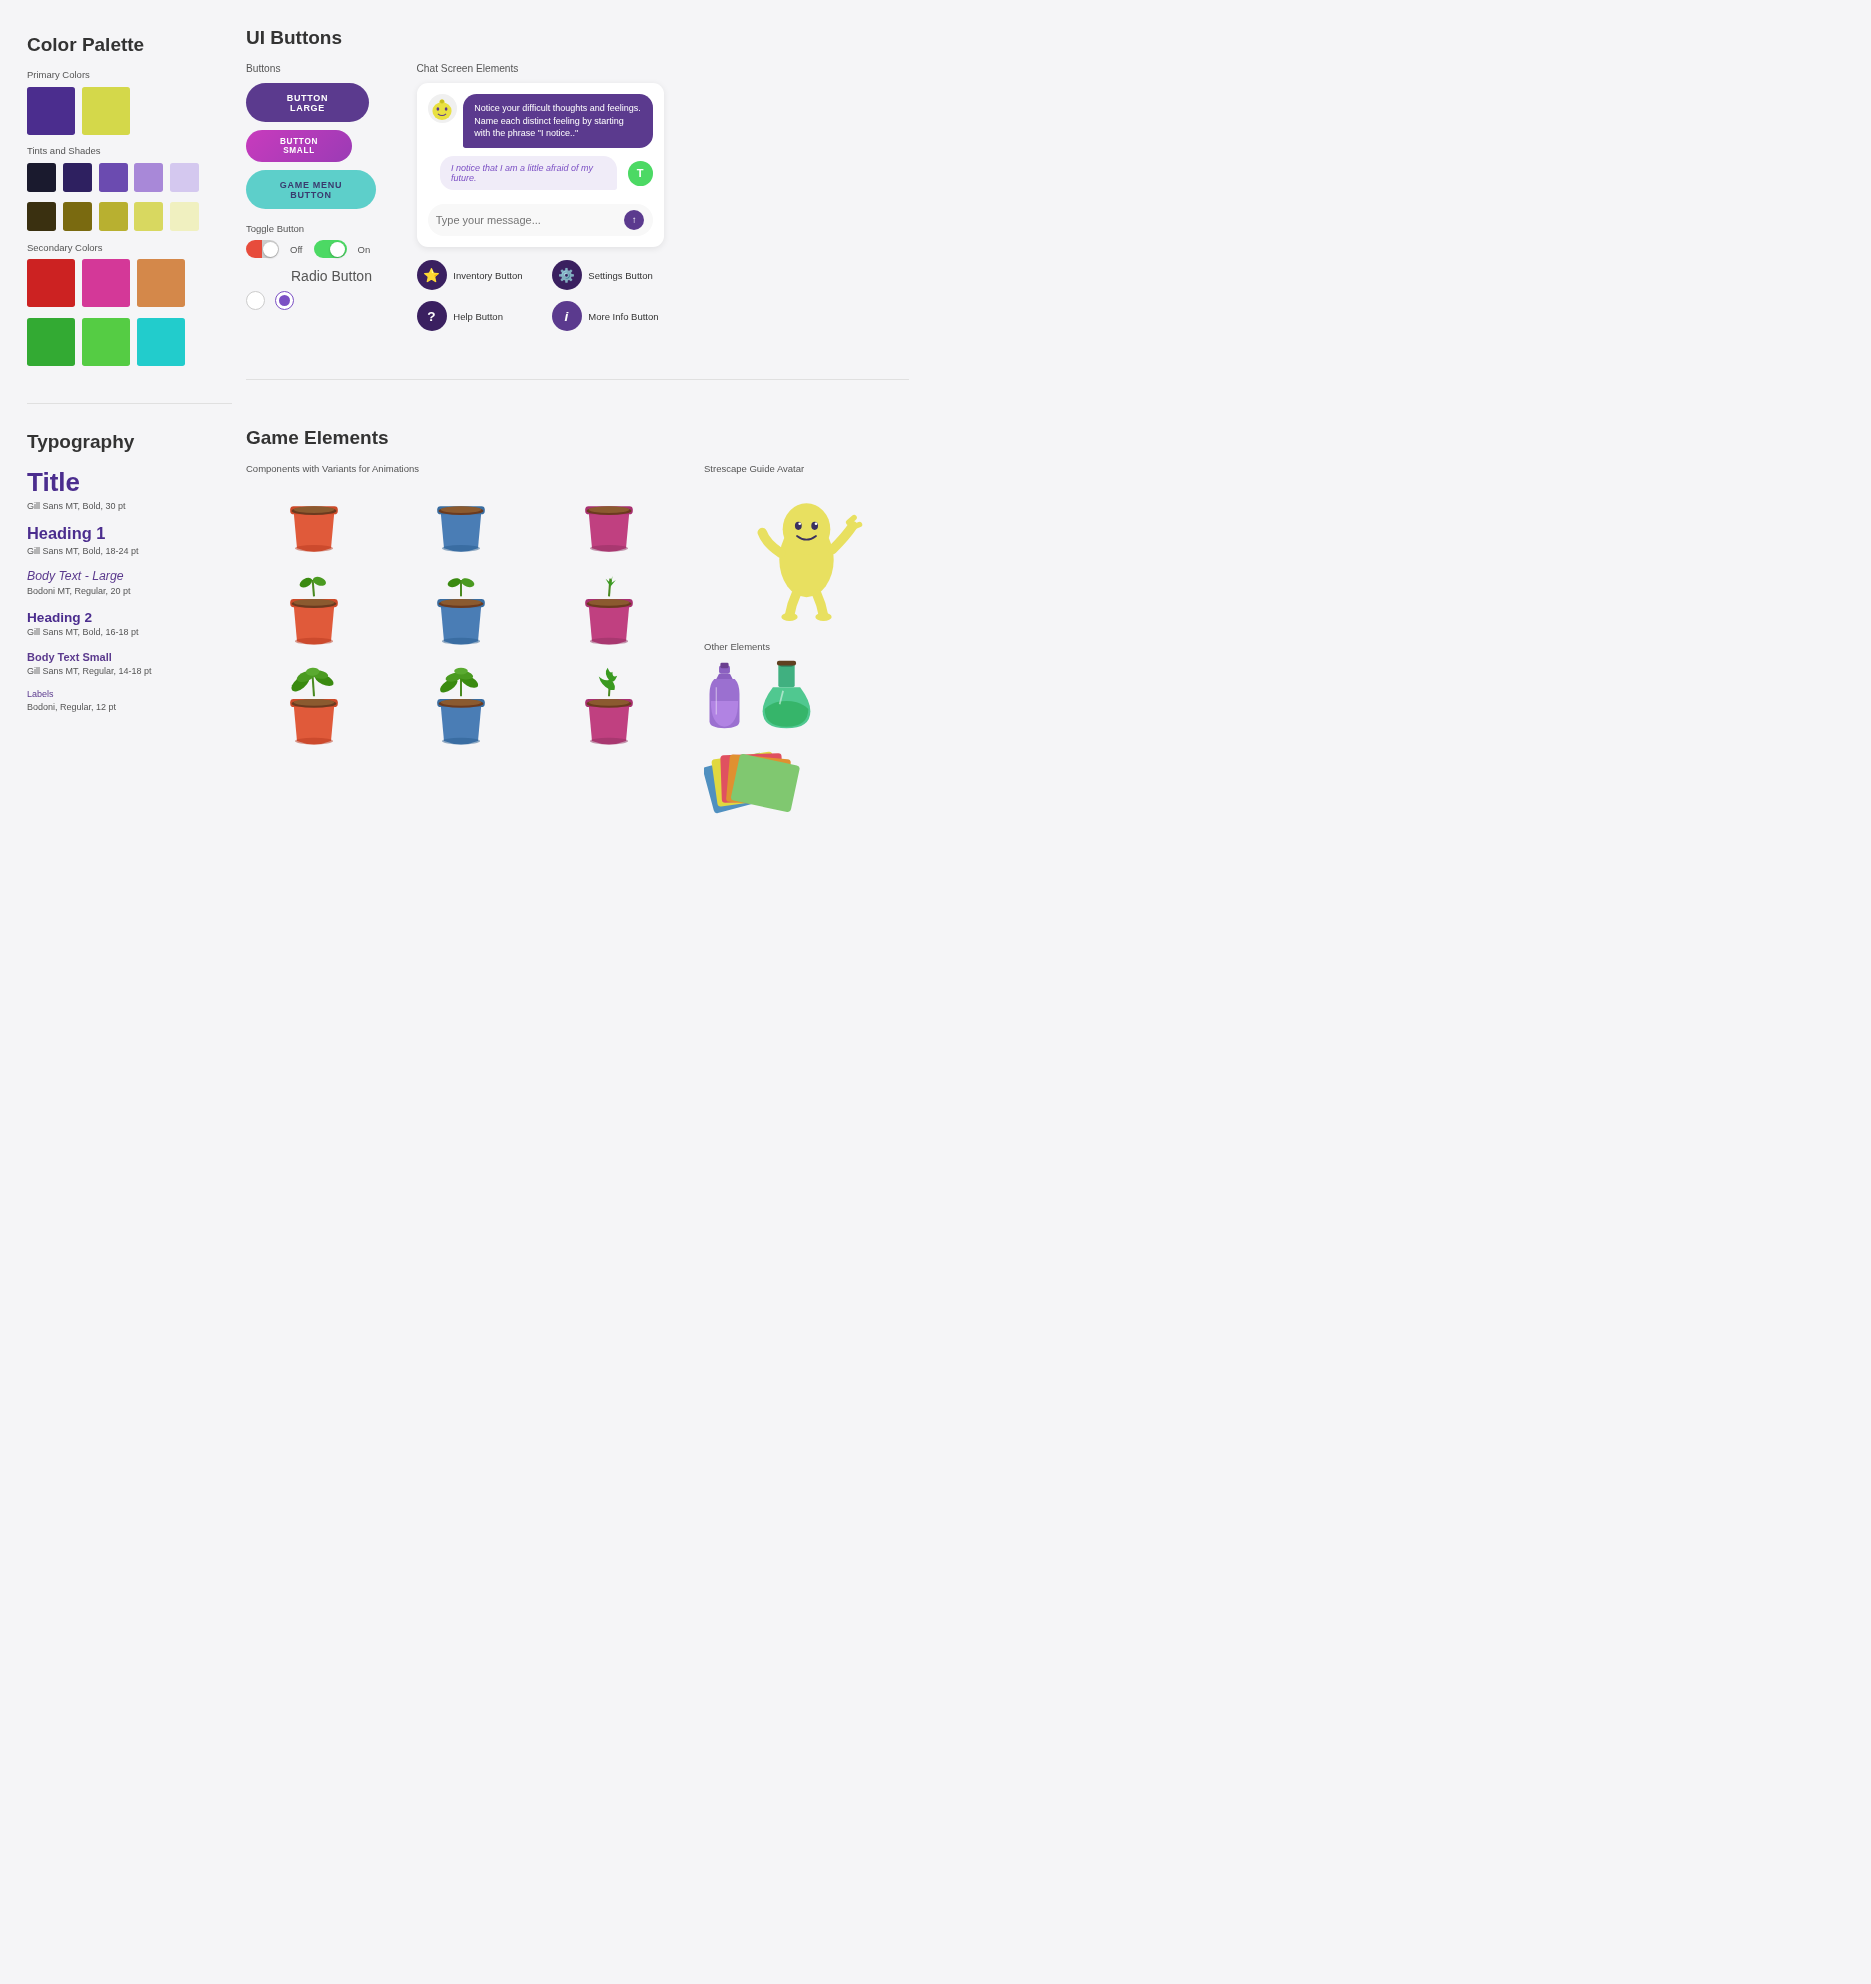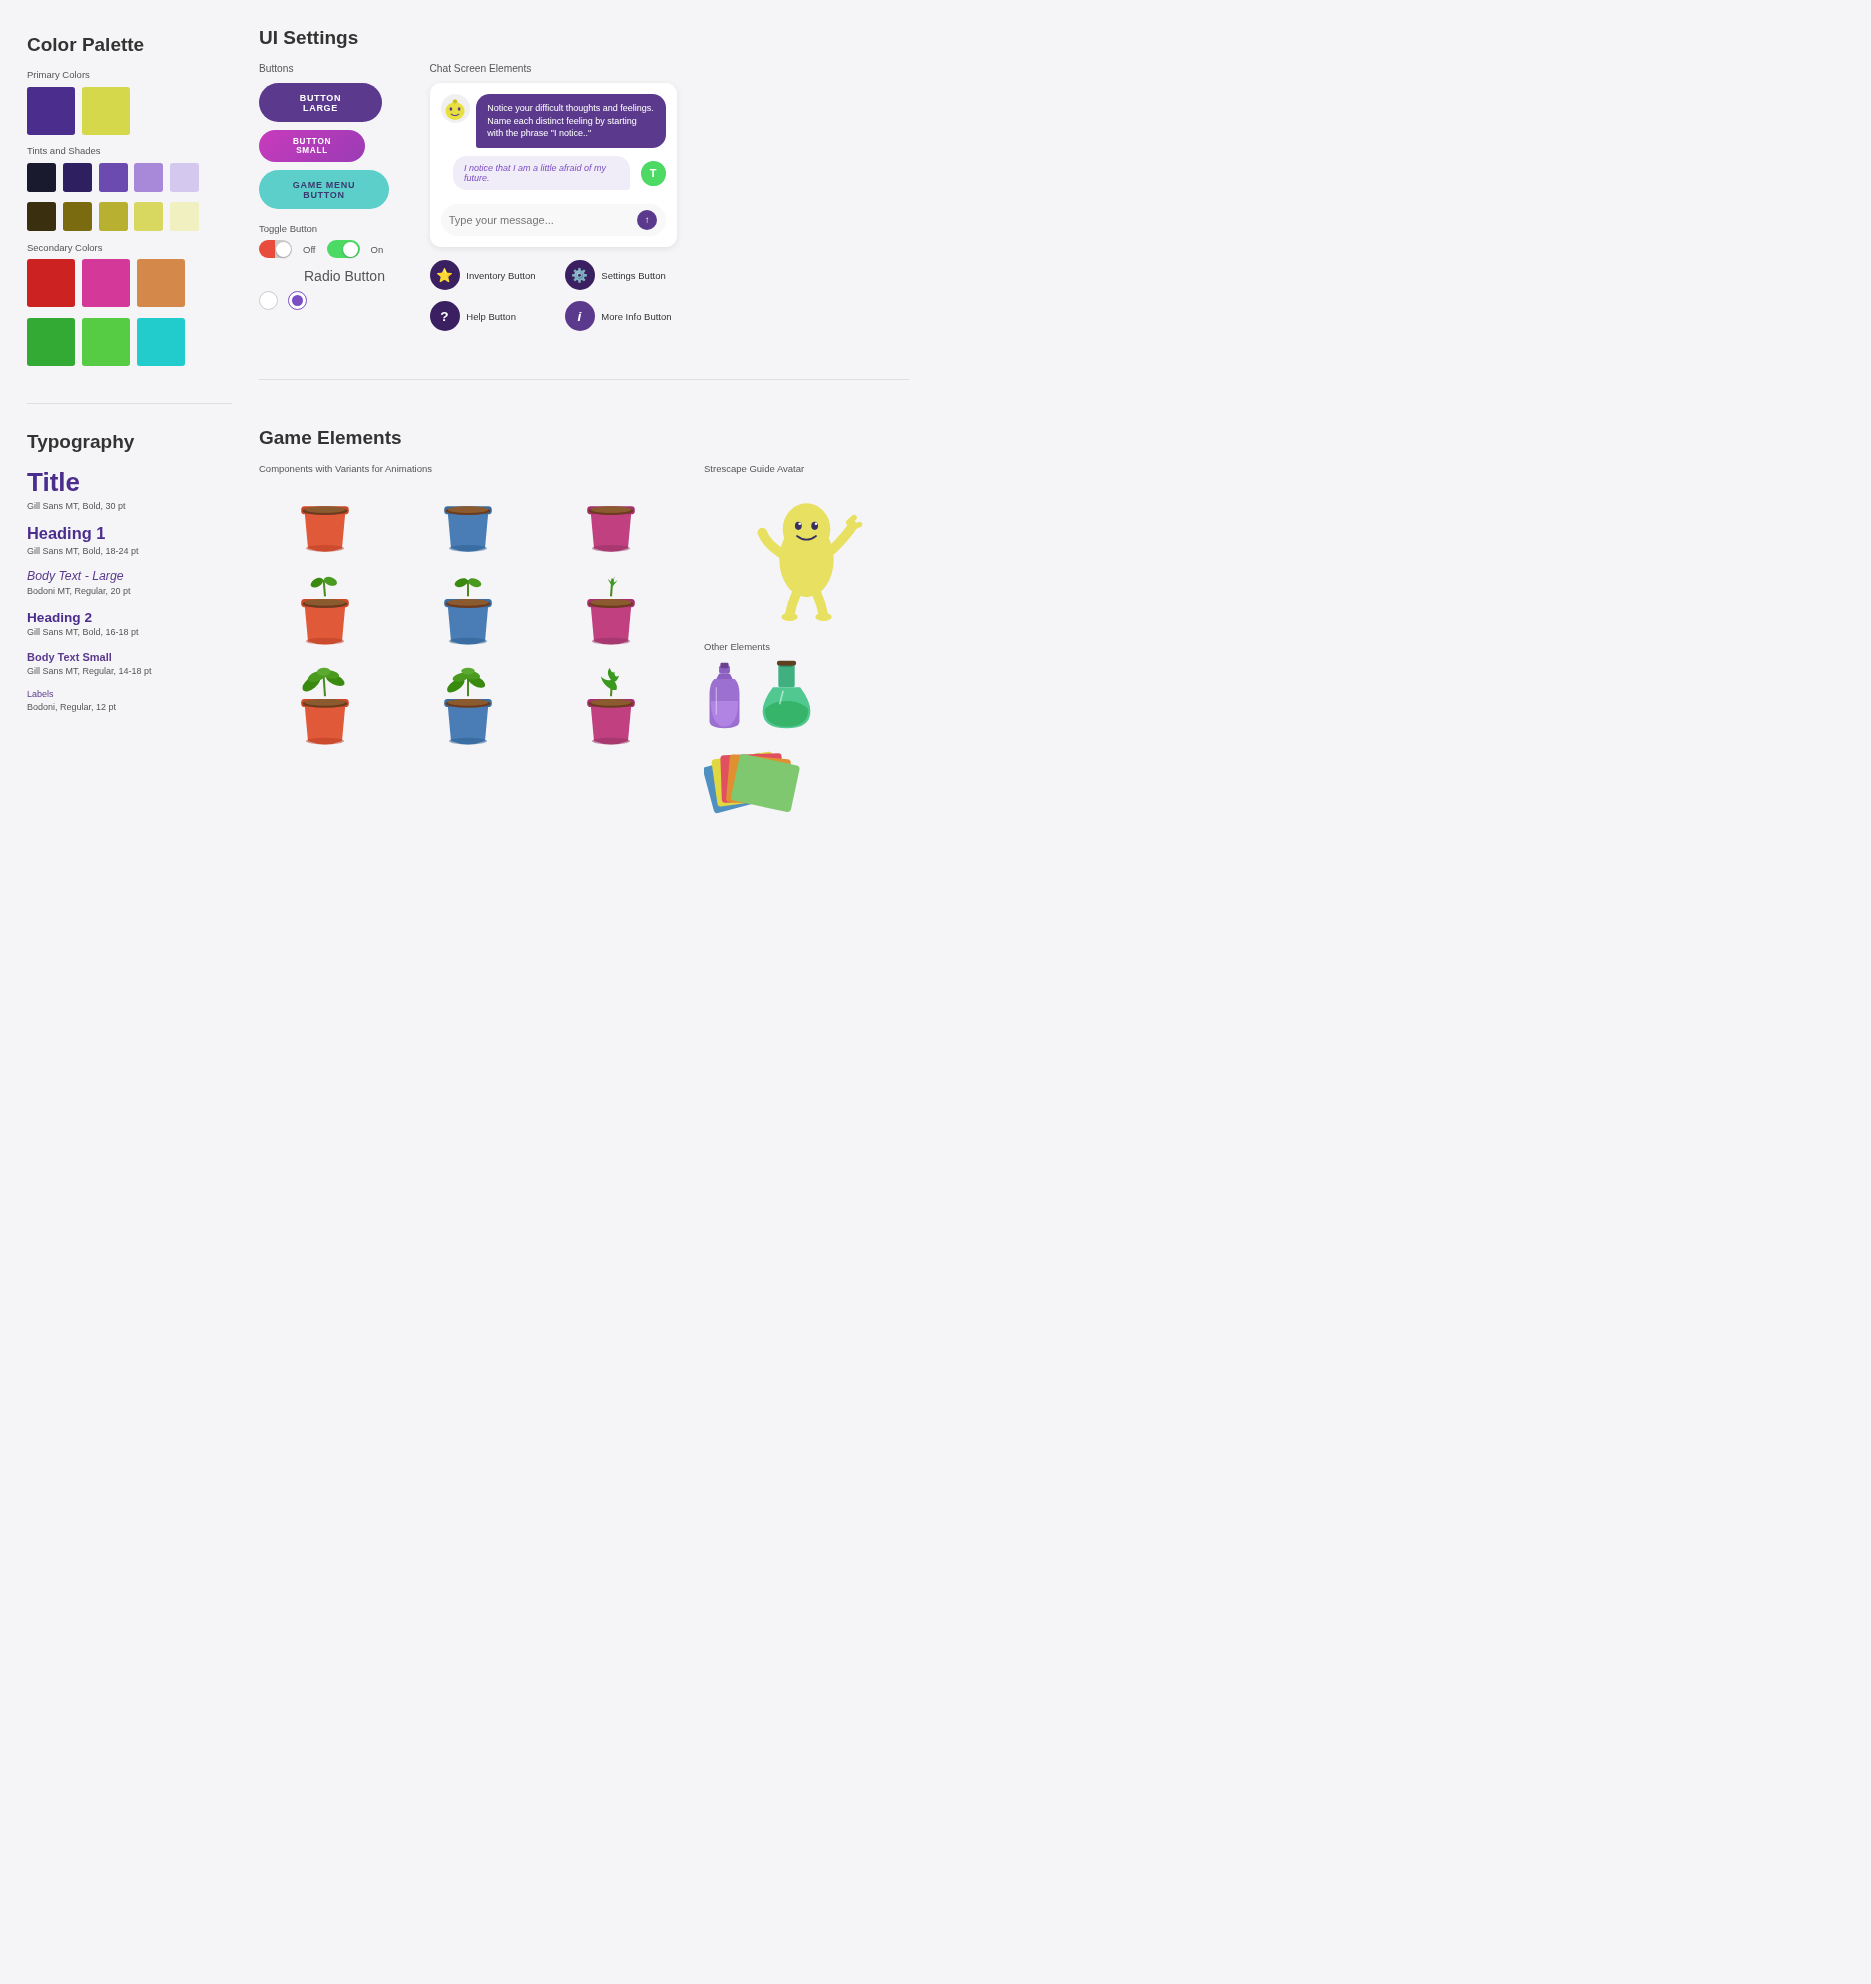--- a/index.html
+++ b/index.html
@@ -7,21 +7,21 @@
       background: #f5f5f7;
       font-family: 'Gill Sans MT', 'Gill Sans', Arial, sans-serif;
       color: #333;
       padding: 27px;
       width: 936px;
     }
 
     .main-grid {
       display: grid;
       grid-template-columns: 205px 1fr;
-      gap: 27px;
+      gap: 14px;
     }
 
     
     .section-title {
       font-size: 19px;
       font-weight: bold;
       color: #333;
       margin-bottom: 13.6px;
     }
 
@@ -495,21 +495,21 @@
       <div>
         <div class="type-labels">Labels</div>
         <p class="type-meta">Bodoni, Regular, 12 pt</p>
       </div>
     </section>
   </div>
 
   <div class="right-column">
 
     <section class="ui-elements-section">
-      <h2 class="section-title">UI Settings</h2>
+      <h2 class="section-title">UI Buttons</h2>
 
       <div class="ui-elements-grid">
 
         <div class="buttons-col">
           <p class="buttons-sub-title">Buttons</p>
 
           <button class="btn-large">BUTTON LARGE</button>
           <button class="btn-small">BUTTON SMALL</button>
           <button class="btn-game">GAME MENU BUTTON</button>
 

